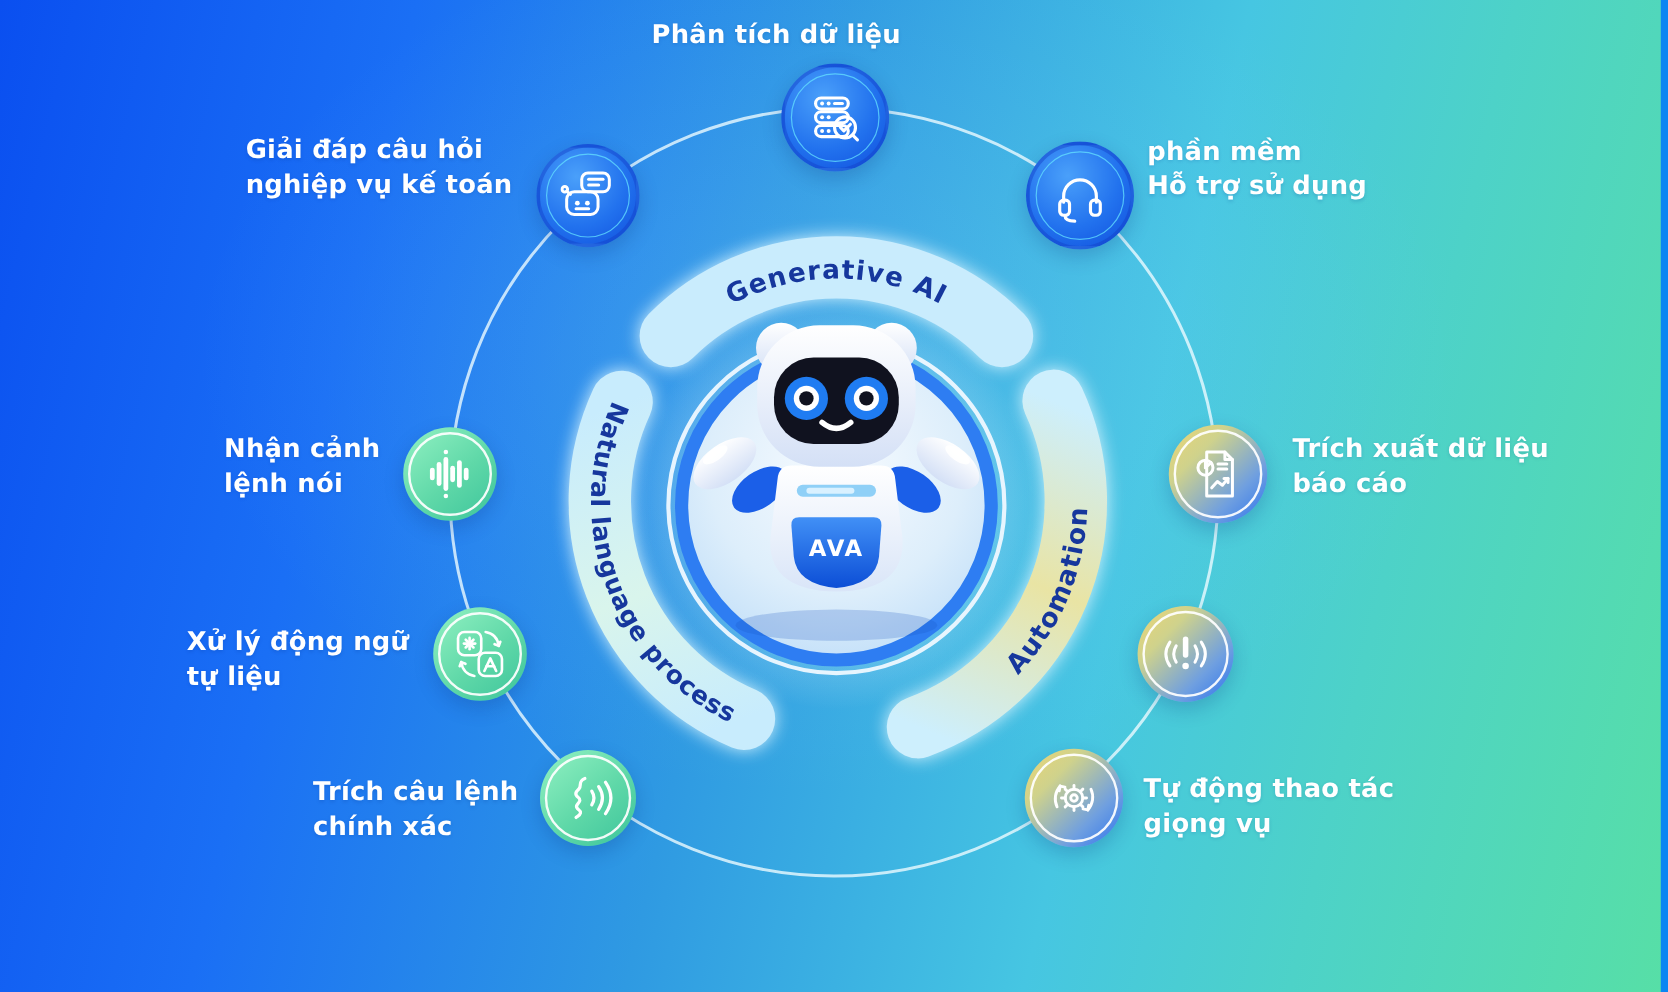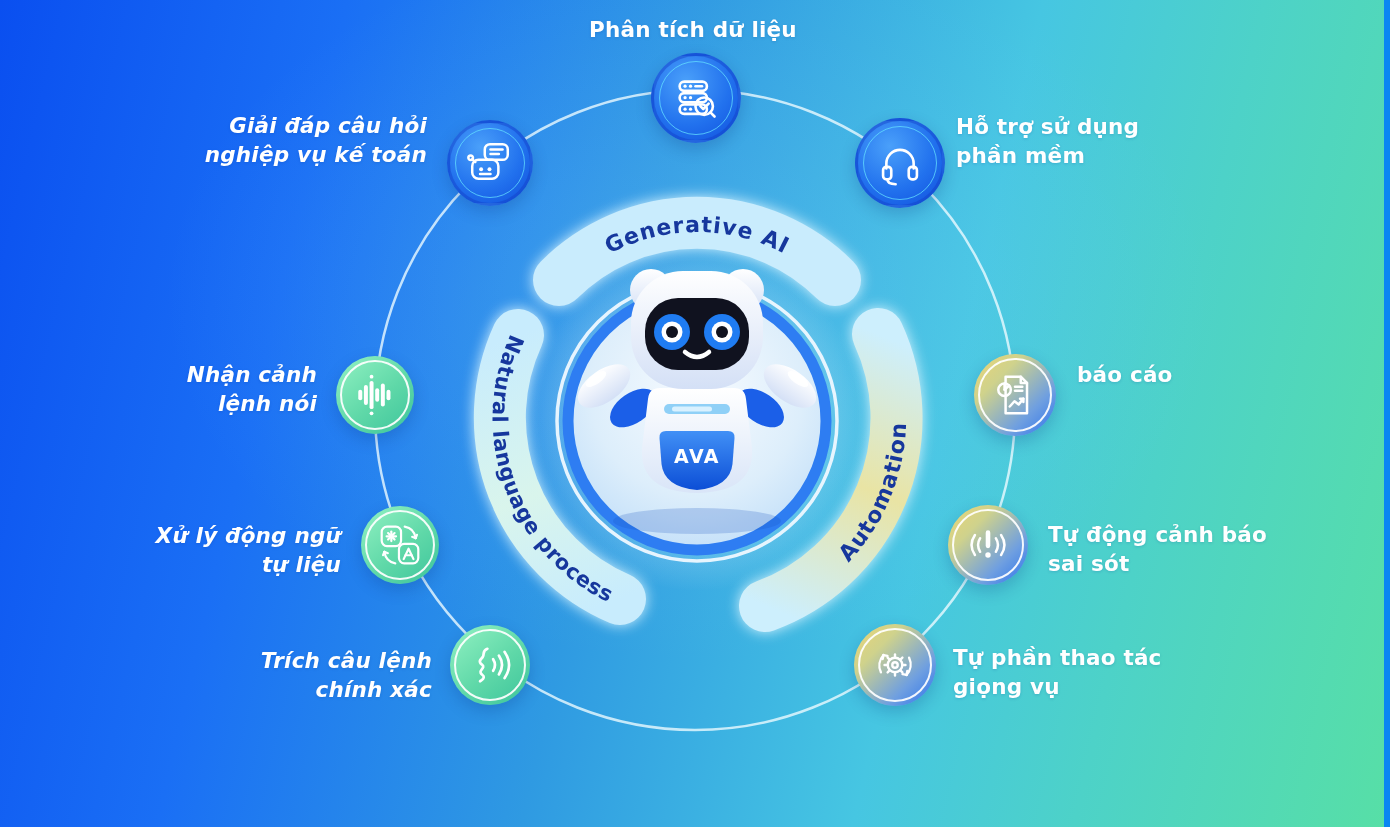--- a/index.html
+++ b/index.html
@@ -14,22 +14,22 @@
   }
   .edge-strip{position:absolute;top:0;right:0;width:6px;height:100%;background:#0a86f2;}
   svg.scene{position:absolute;left:0;top:0;}
   .arc-glow{filter:drop-shadow(0 0 7px rgba(220,246,255,.95));}
   .arc-text{fill:#16379d;font-family:"DejaVu Sans","Liberation Sans",sans-serif;font-weight:bold;}
   .label{
     position:absolute;color:#fff;font-weight:700;font-size:21.5px;line-height:28.5px;
     white-space:nowrap;letter-spacing:.2px;text-shadow:0 1px 3px rgba(8,50,140,.18);
   }
   .label .ln{display:block;}
-  .label.align-right{text-align:right;font-style:italic;}
-  .label.align-center{text-align:center;}
+  .label.align-right{}
+  .label.align-center{text-align:left;}
   .icon-badge{
     position:absolute;border-radius:50%;display:flex;align-items:center;justify-content:center;
     box-shadow:0 6px 16px rgba(8,40,120,.22);
   }
   .icon-badge::after{
     content:"";position:absolute;border-radius:50%;pointer-events:none;
   }
   .theme-blue{background:radial-gradient(circle at 38% 30%,#4aa0fa 0%,#2272ee 55%,#0f4fdd 100%);border:3px solid rgba(20,64,200,.45);}
   .theme-blue::after{inset:5px;border:1.6px solid rgba(100,225,255,.75);}
   .theme-green{background:linear-gradient(140deg,#93f2c3 0%,#5fd8a8 55%,#3cc49b 100%);}
@@ -281,47 +281,44 @@
   <div class="label align-center" style="left:543px;top:16px;width:300px">
     <span class="ln">Phân tích dữ liệu</span>
   </div>
 
   <div class="label align-right" style="right:963px;top:112px">
     <span class="ln">Giải đáp câu hỏi</span>
     <span class="ln">nghiệp vụ kế toán</span>
   </div>
 
   <div class="label" style="left:956px;top:113px">
+    <span class="ln">phần mềm</span>
     <span class="ln">Hỗ trợ sử dụng</span>
-    <span class="ln">phần mềm</span>
   </div>
 
   <div class="label align-right" style="right:1073px;top:361px">
     <span class="ln">Nhận cảnh</span>
     <span class="ln">lệnh nói</span>
   </div>
 
   <div class="label" style="left:1077px;top:361px">
+    <span class="ln">Trích xuất dữ liệu</span>
     <span class="ln">báo cáo</span>
   </div>
 
   <div class="label align-right" style="right:1049px;top:522px">
     <span class="ln">Xử lý động ngữ</span>
     <span class="ln">tự liệu</span>
   </div>
 
-  <div class="label" style="left:1048px;top:521px">
-    <span class="ln">Tự động cảnh báo</span>
-    <span class="ln">sai sót</span>
-  </div>
 
   <div class="label align-right" style="right:958px;top:647px">
     <span class="ln">Trích câu lệnh</span>
     <span class="ln">chính xác</span>
   </div>
 
   <div class="label" style="left:953px;top:644px">
-    <span class="ln">Tự phần thao tác</span>
+    <span class="ln">Tự động thao tác</span>
     <span class="ln">giọng vụ</span>
   </div>
 
   <div class="edge-strip"></div>
 </div>
 
 </body></html>

